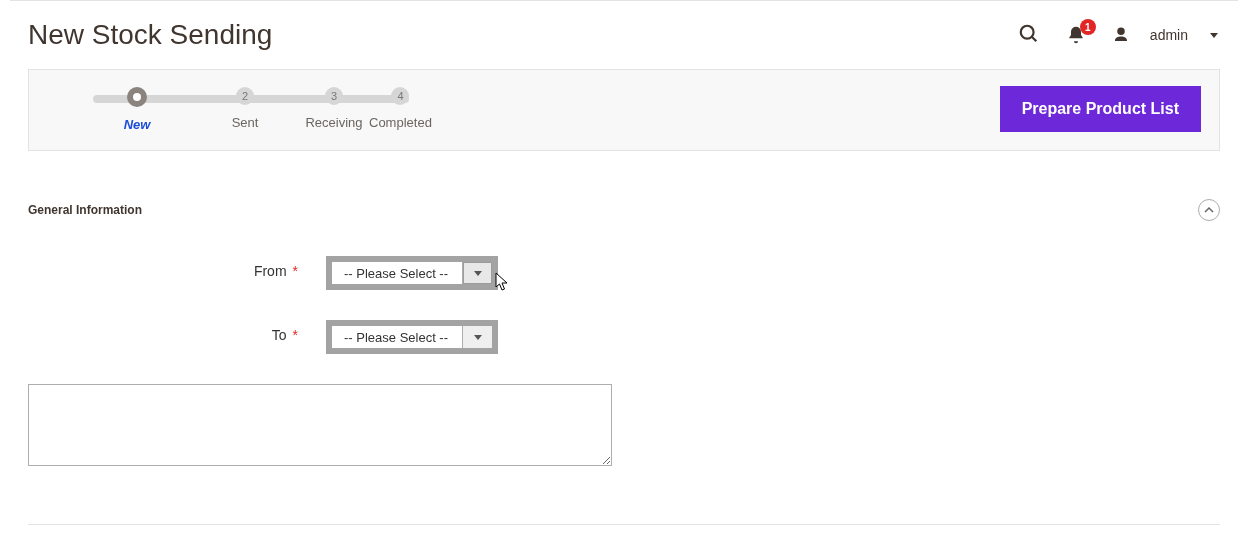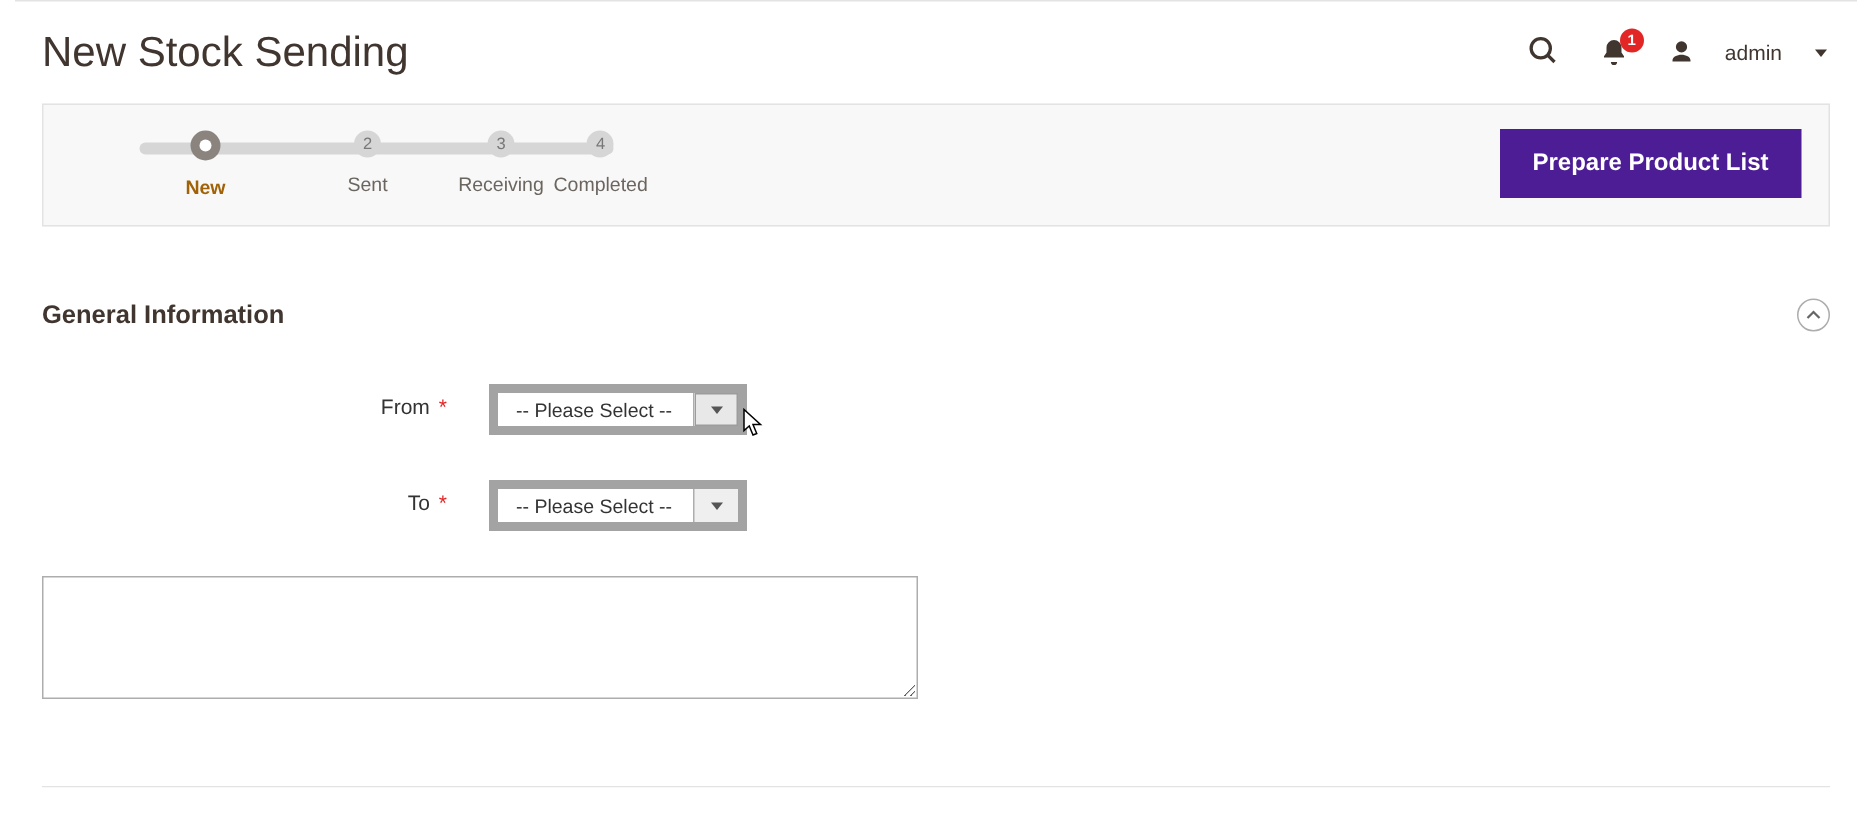--- a/index.html
+++ b/index.html
@@ -32,26 +32,26 @@
     .step:nth-child(1) { width: 110px; align-items: flex-start; margin-left: 0; }
     .step:nth-child(2) { width: 108px; }
     .step:nth-child(3) { width: 108px; }
     .step:nth-child(4) { width: 70px; }
 
     .track { position: absolute; top: 8px; left: 10px; height: 8px; width: 316px; background: #d6d6d6; border-radius: 4px; z-index: 0; }
     .circle { width: 18px; height: 18px; border-radius: 50%; background: #d6d6d6; color: #777; font-size: 11px; display: flex; align-items: center; justify-content: center; z-index: 1; position: relative; }
     .circle.active { background: #8a837e; width: 20px; height: 20px; }
     .circle.active::after { content:""; position: absolute; width: 8px; height: 8px; background: #fff; border-radius: 50%; }
     .step-label { margin-top: 10px; font-size: 13px; color: #6b655f; }
-    .step.active .step-label { color: #a16207; font-weight: 600; }
+    .step.active .step-label { color: #1d4ed8; font-weight: 600; font-style: italic; }
 
-    .primary-btn { background: #4c1d95; color: #fff; border: none; padding: 14px 22px; font-size: 16px; font-weight: 600; cursor: pointer; }
+    .primary-btn { background: #6d28d9; color: #fff; border: none; padding: 14px 22px; font-size: 16px; font-weight: 600; cursor: pointer; }
 
     .section-header { display: flex; justify-content: space-between; align-items: center; padding: 48px 18px 6px 18px; border-bottom: 1px solid #fff; }
-    .section-title { font-size: 17px; color: #41362f; font-weight: 600; }
+    .section-title { font-size: 12px; color: #41362f; font-weight: 600; }
     .collapse-btn { width: 22px; height: 22px; border: 1px solid #adadad; border-radius: 50%; display: flex; align-items: center; justify-content: center; cursor: pointer; }
     .collapse-btn svg { width: 10px; height: 10px; }
 
     .form { padding: 28px 18px 10px 18px; }
     .form-row { display: flex; align-items: flex-start; margin-bottom: 30px; }
     .form-label { width: 298px; text-align: right; padding-right: 28px; padding-top: 7px; color: #333; font-size: 14px; }
     .req { color: #e22626; margin-left: 6px; }
 
     .select-wrap { display: inline-flex; border: 6px solid #a3a3a3; background: #fff; height: 34px; }
     .select-text { padding: 0 12px; width: 130px; display: flex; align-items: center; color: #333; font-size: 13px; }

